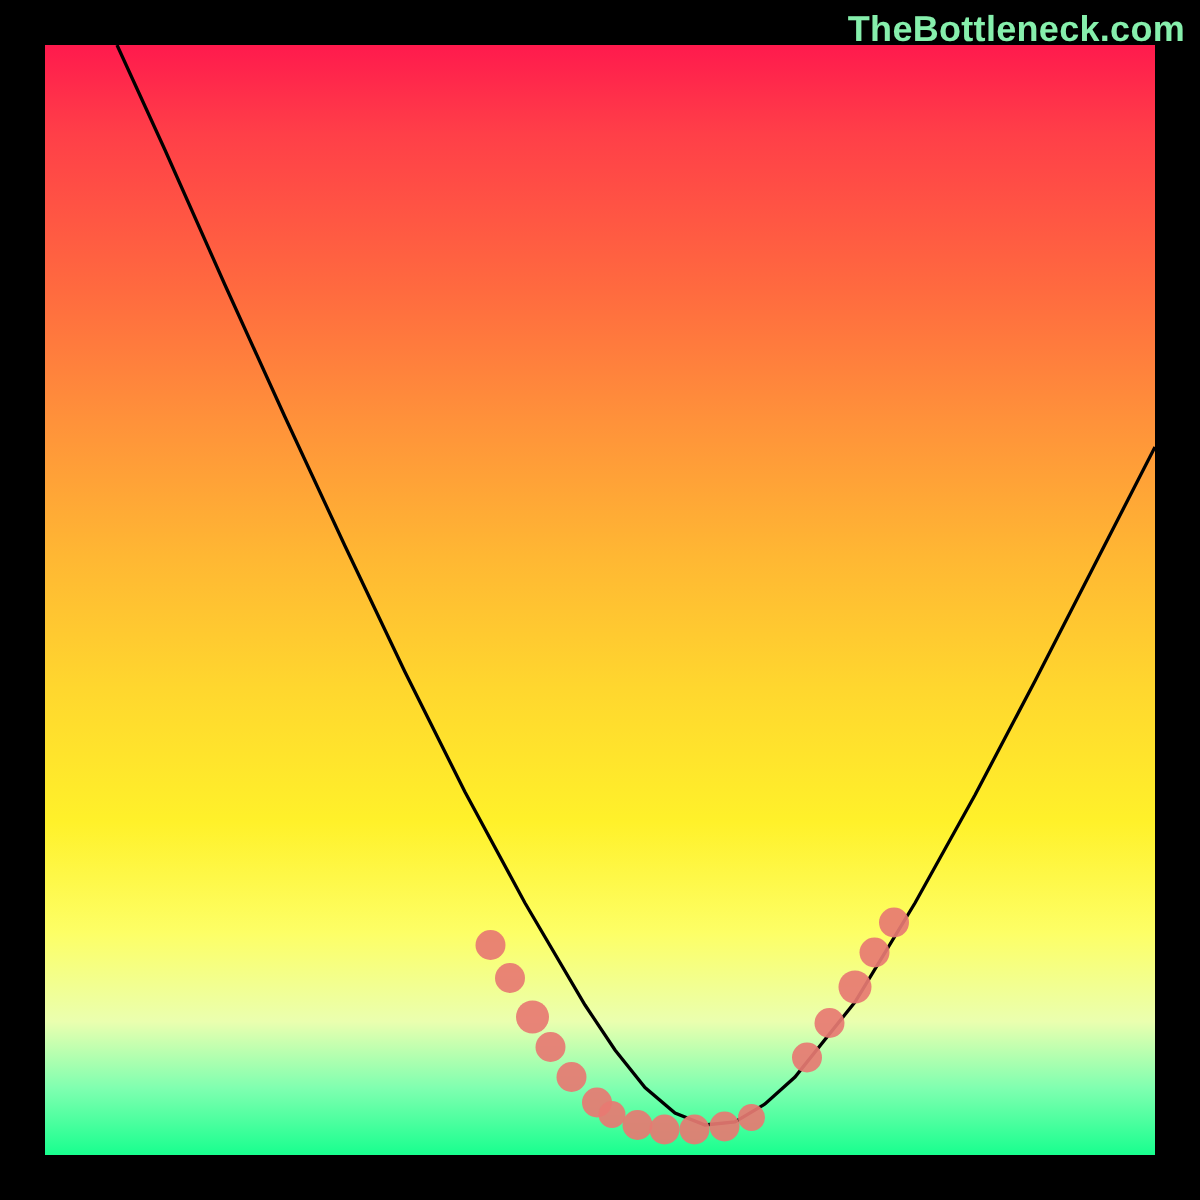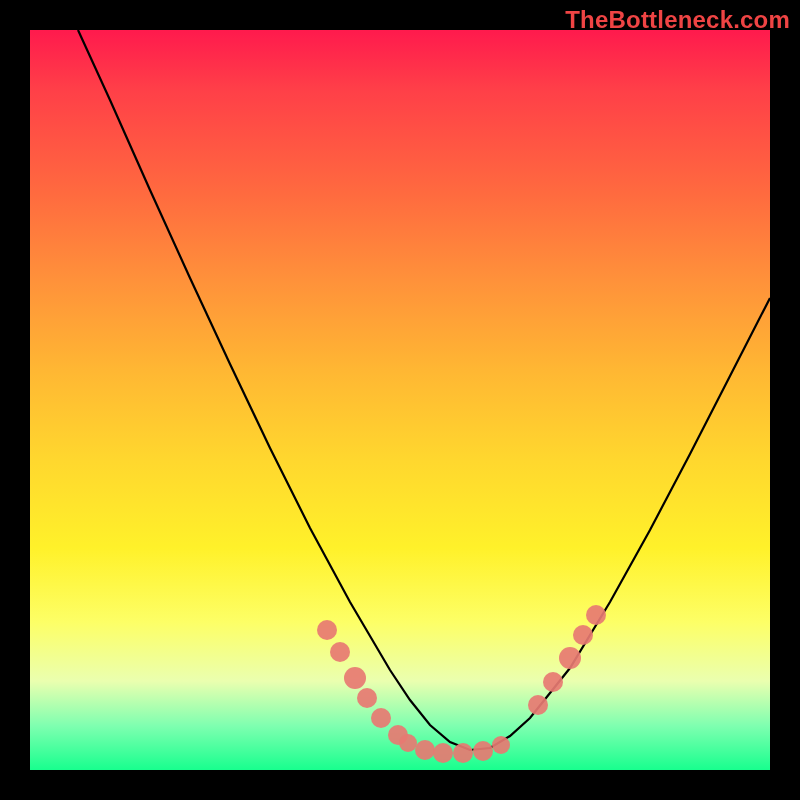--- a/index.html
+++ b/index.html
@@ -29,21 +29,21 @@
       #eaffaf 88%,
       #7fffb0 94%,
       #18ff8e 100%);
   }
   .watermark {
     position: absolute;
     top: 6px;
     right: 10px;
     font-size: 24px;
     font-weight: 600;
-    color: #ef4444;
+    color: #86efac;
     letter-spacing: 0.2px;
     font-family: Arial, sans-serif;
   }
   svg.curve {
     position: absolute;
     left: 0;
     top: 0;
     width: 740px;
     height: 740px;
   }

